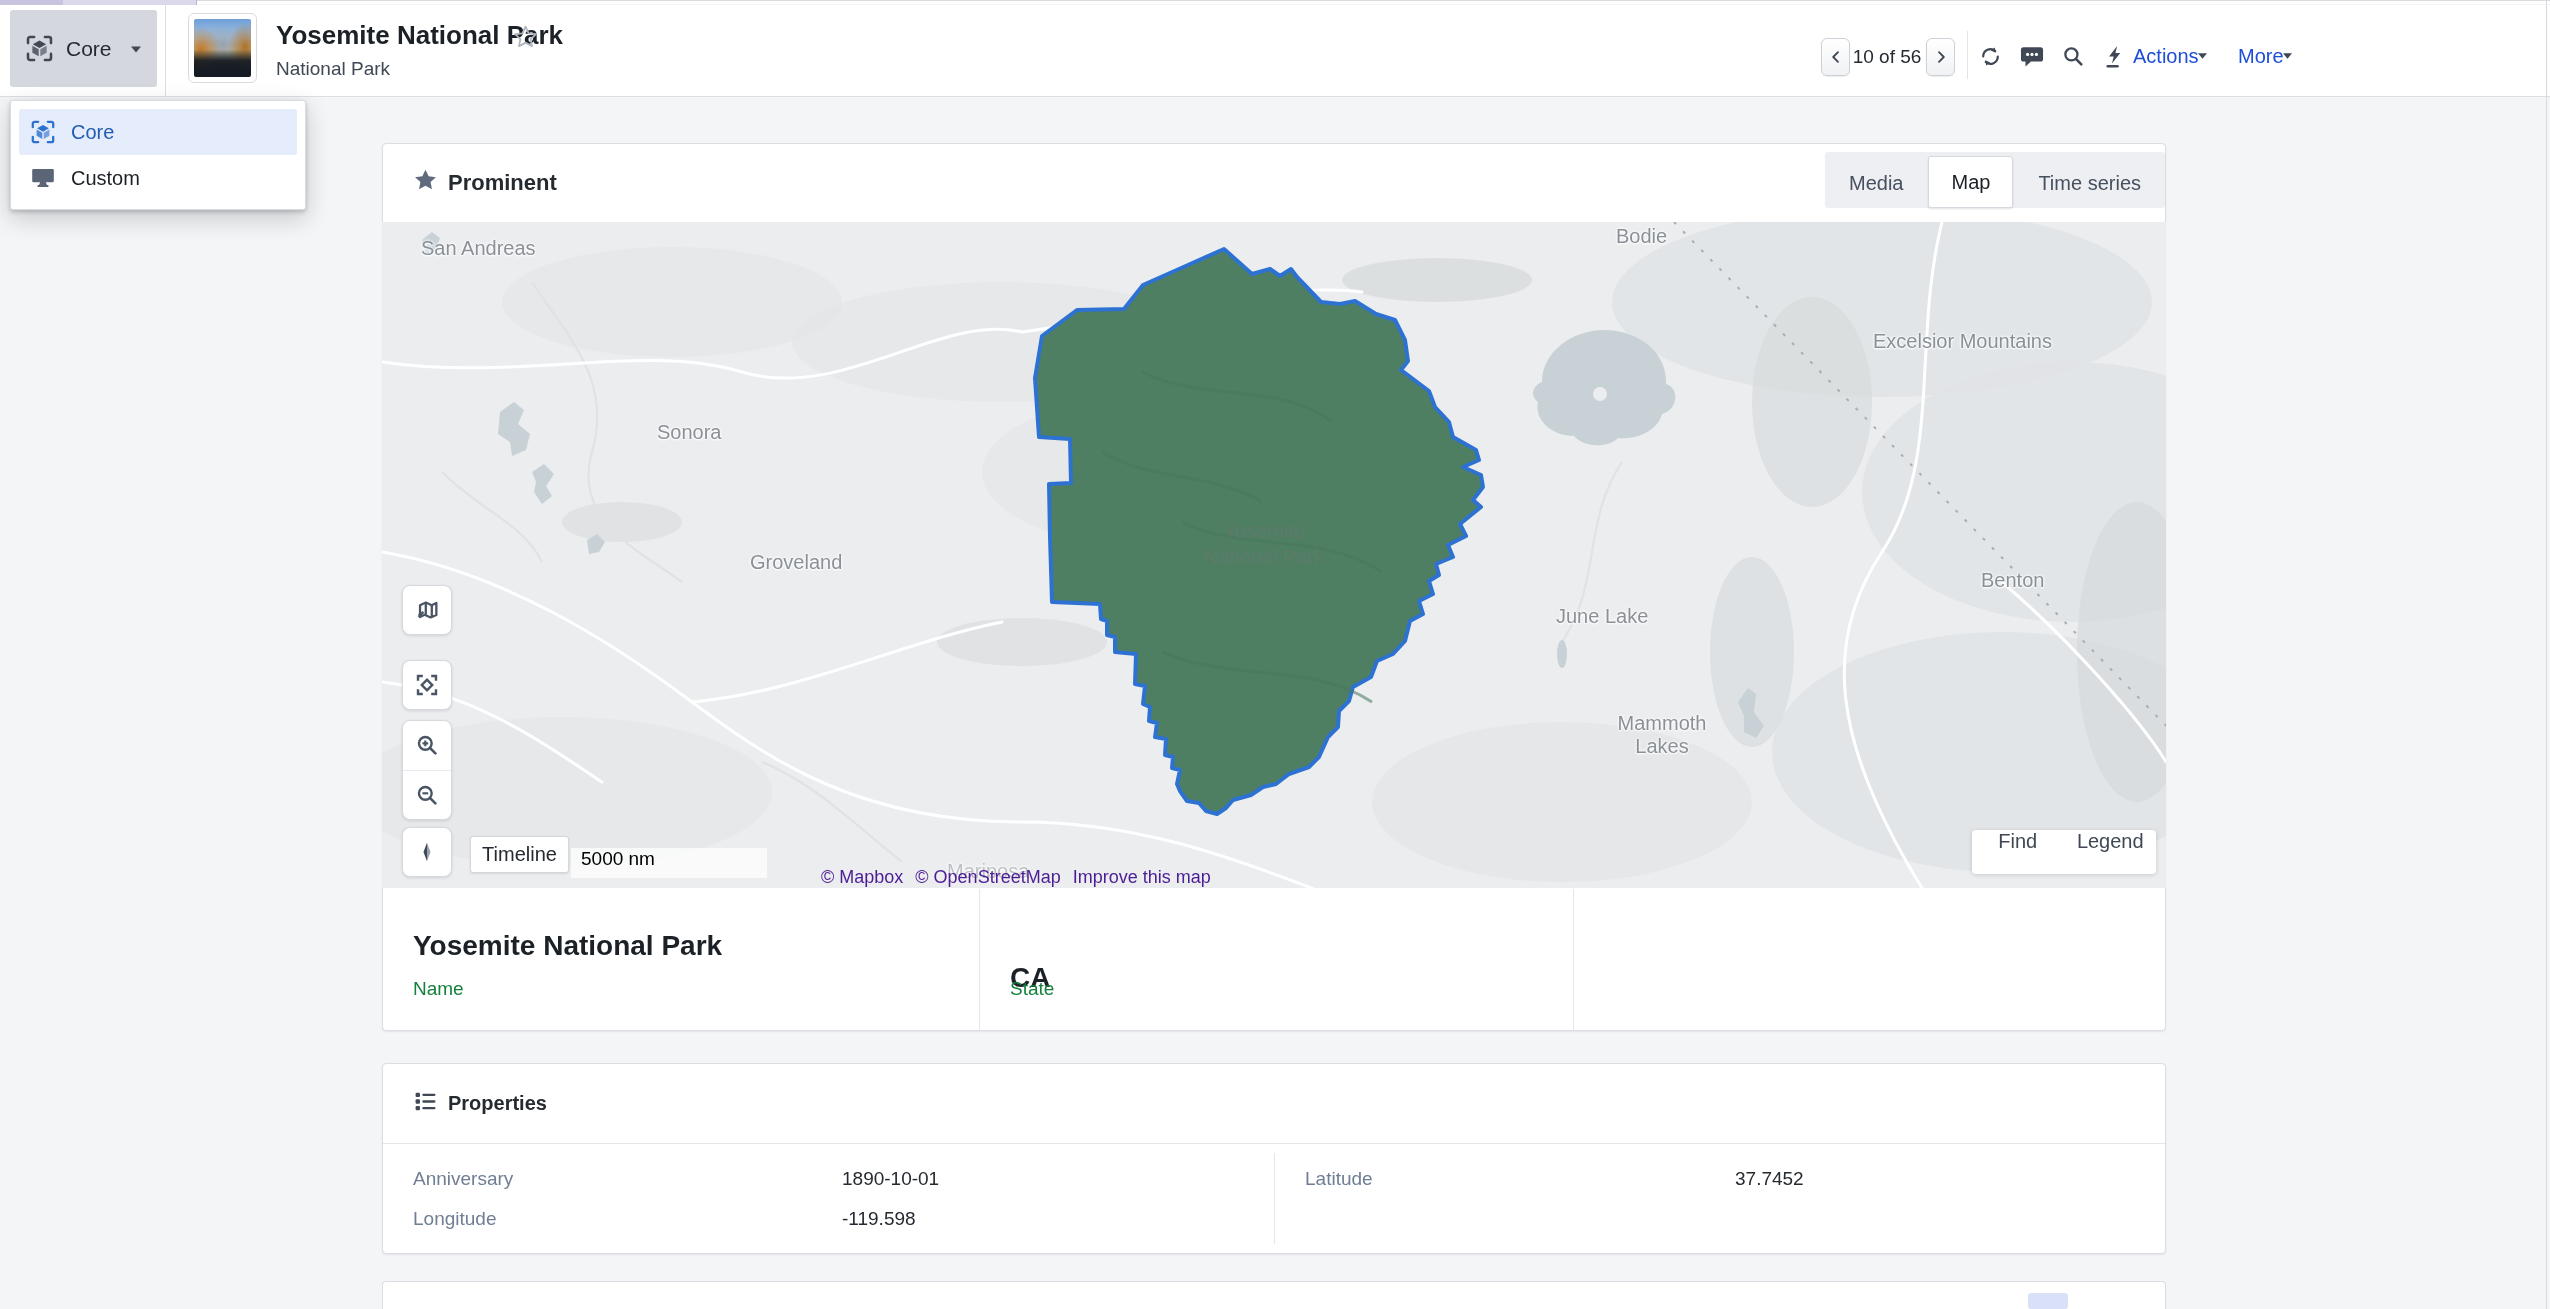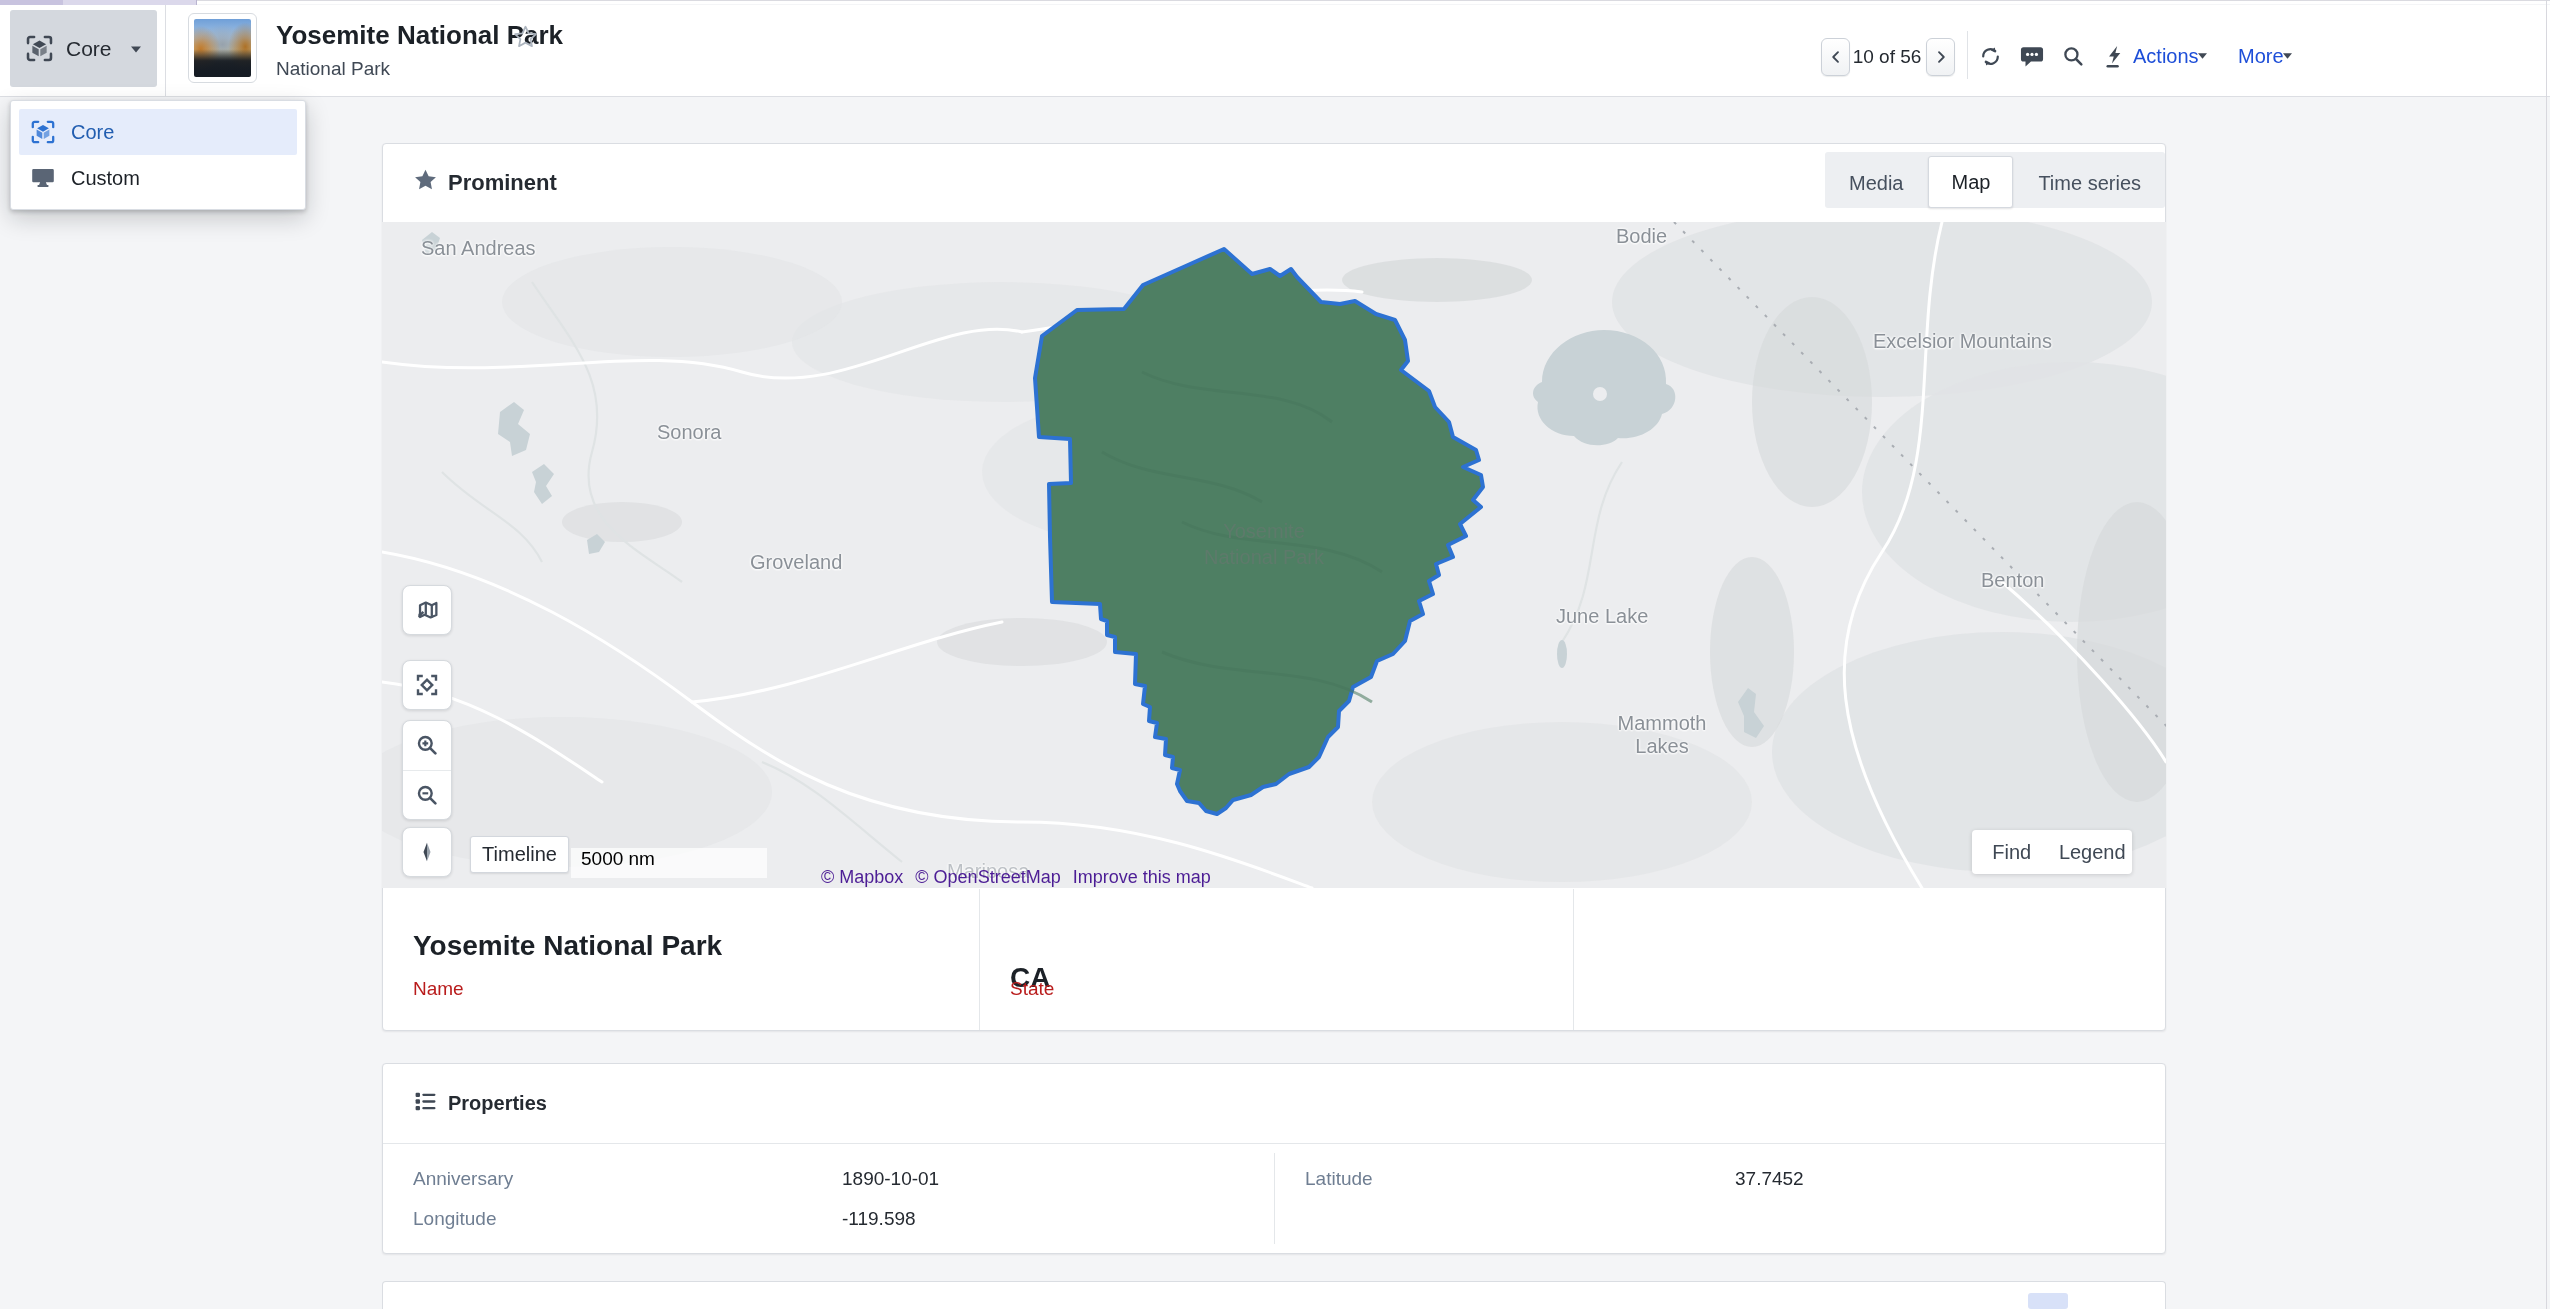--- a/index.html
+++ b/index.html
@@ -77,29 +77,29 @@
   .ctl-single{height:50px}
   .zoom-group{left:20px;top:498px;width:50px;height:100px;background:#fff;border:1px solid #d6dade;border-radius:8px;
     box-shadow:0 1px 3px rgba(17,20,24,.12);box-sizing:border-box;display:flex;flex-direction:column}
   .zoom-group .half{height:50px;display:flex;align-items:center;justify-content:center;cursor:pointer}
   .timeline-btn{left:88px;top:614px;width:99px;height:37px;background:#fff;border:1px solid #d3d7dd;border-radius:3px;
     box-shadow:0 1px 2px rgba(17,20,24,.1);display:flex;align-items:center;justify-content:center;font-size:20px;color:#252a31;cursor:pointer;box-sizing:border-box}
   .scalebar{left:189px;top:626px;width:196px;height:30px;background:rgba(255,255,255,.72);display:flex;align-items:flex-start;
     padding-left:10px;font-size:19px;color:#000000;box-sizing:border-box}
   .attribution{left:439px;top:645px;font-size:18px;color:#4c1d95;white-space:nowrap}
   .attribution span{margin-right:7px;cursor:pointer}
-  .find-legend{left:1590px;top:608px;width:160px;height:44px;background:#fff;border-radius:4px;box-shadow:0 1px 4px rgba(17,20,24,.16);
-    display:flex;align-items:center;overflow:hidden}
+  .find-legend{left:1590px;top:608px;width:184px;height:44px;background:#fff;border-radius:4px;box-shadow:0 1px 4px rgba(17,20,24,.16);
+    display:flex;align-items:flex-start;overflow:hidden}
   .find-legend .fl-btn{flex:1;display:flex;align-items:center;justify-content:center;font-size:20px;color:#3f4854;cursor:pointer}
   .fl-div{width:1px;background:#e2e5e9;margin:6px 0}
 
   
   .field-div{width:1px;background:#e4e7ea}
   .field-value{font-size:28px;font-weight:bold;color:#1c2127}
-  .field-label{font-size:19px;color:#b91c1c}
+  .field-label{font-size:19px;color:#15803d}
 
   
   .props-card{left:382px;top:1063px;width:1784px;height:191px}
   .props-title{left:448px;top:1092px;font-size:20px;font-weight:600;color:#252a31}
   .props-divider{left:383px;top:1143px;width:1782px;height:1px;background:#e4e7ea}
   .props-vdiv{left:1274px;top:1153px;width:1px;height:91px;background:#e4e7ea}
   .prop-label{font-size:19px;color:#6f7e92}
   .prop-value{font-size:19px;color:#252a31}
 
   

